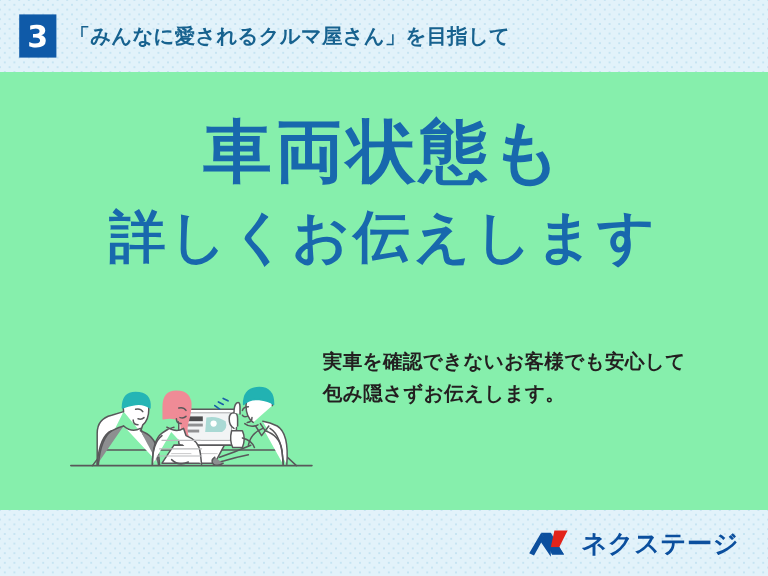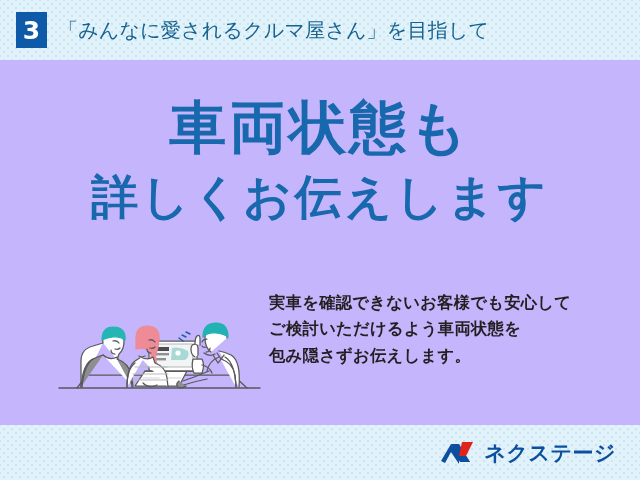--- a/index.html
+++ b/index.html
@@ -30,30 +30,30 @@
     background:#0f5aa8;
     color:#ffffff;
     display:flex;align-items:center;justify-content:center;
     font-size:25px;font-weight:bold;line-height:1;
     letter-spacing:0;
     font-family:"DejaVu Sans",sans-serif;
   }
   .header-title{
     margin-left:11px;
     color:#17628f;
-    font-size:20px;
-    font-weight:normal;
+    font-size:17px;
+    font-weight:bold;
     letter-spacing:.2px;
     white-space:nowrap;
   }
 
   
   .card{
     position:absolute;left:0;top:60px;width:640px;height:365px;
-    background:#c4b5fd;
+    background:#86efac;
   }
 
   
   .headline{
     position:absolute;left:0;top:0;width:640px;
     text-align:center;
     color:#1868ad;
     font-weight:bold;
     letter-spacing:3px;
     line-height:1.18;
@@ -193,21 +193,20 @@
 
             <path d="M126 58 l-4 -3" stroke="#1a5fa8" stroke-width="1.4"></path>
             <path d="M129 54 l-4 -2" stroke="#1a5fa8" stroke-width="1.4"></path>
             <path d="M133 51 l-4 -2" stroke="#1a5fa8" stroke-width="1.4"></path>
           </g>
         </svg>
       </div>
 
       <div class="body-copy">
         <div>実車を確認できないお客様でも安心して</div>
-        <div>ご検討いただけるよう車両状態を</div>
         <div>包み隠さずお伝えします。</div>
       </div>
 
     </div>
   </div>
 
   <div class="footer dots">
     <div class="logo">
       <svg class="logo-mark" viewBox="0 0 38 26">
         <path d="M1 21 L11 4 L19 16 L19 24 L11 12 L5 23 Z" fill="#0b4f9e"></path>

